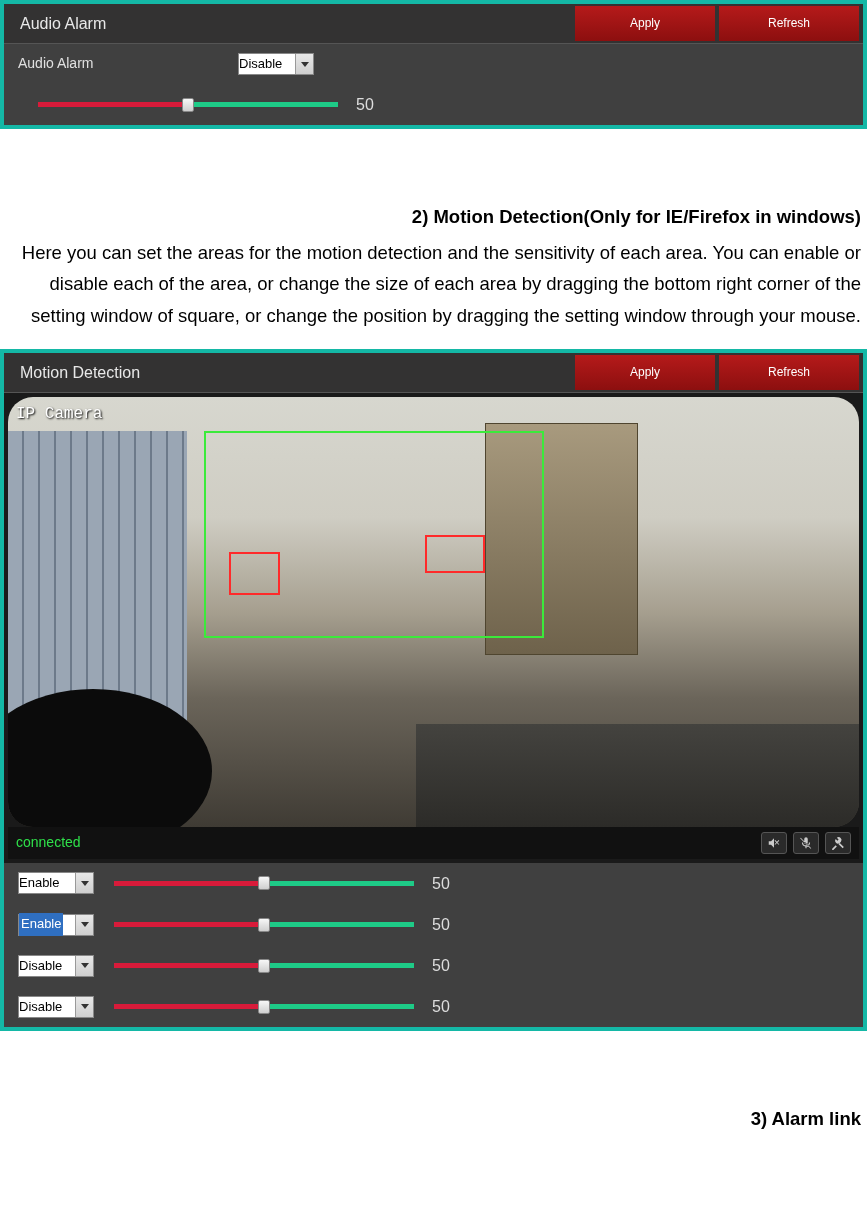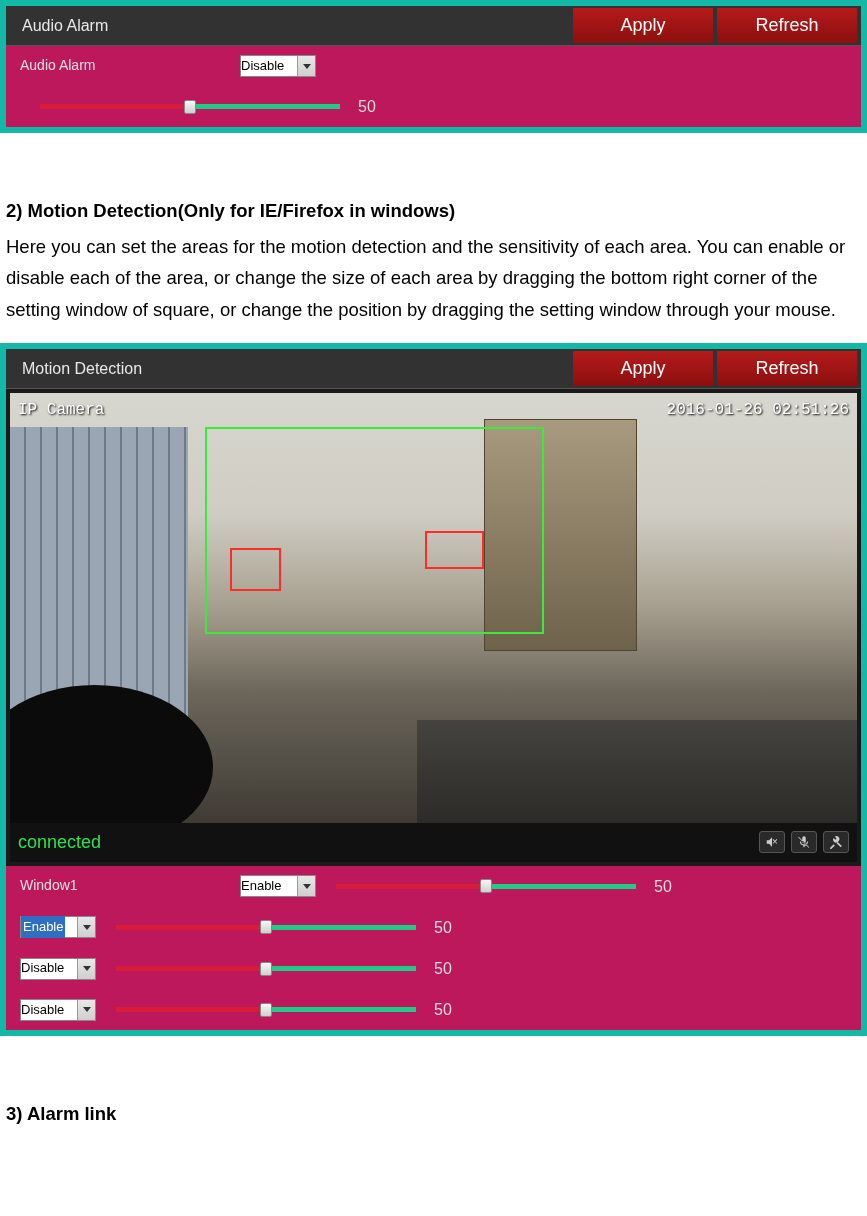--- a/index.html
+++ b/index.html
@@ -4,30 +4,30 @@
 <style>
   * { box-sizing: border-box; margin: 0; padding: 0; }
   body {
     font-family: Arial, Helvetica, sans-serif;
     background: #fff;
     color: #000;
     width: 867px;
     font-size: 18.5px;
     line-height: 1.7;
   }
-  .doc-text { padding: 0 6px; }
+  .doc-text { padding: 0 6px; text-align: right; }
   .section-heading { font-weight: bold; margin-top: 38px; margin-bottom: 4px; font-size: 18.5px; }
   .paragraph { margin-bottom: 4px; }
 
   .panel {
-    background: #be185d;
-    border: 6px solid #14b8a6;
+    background: #404040;
+    border: 4px solid #14b8a6;
     color: #ddd;
     font-size: 14px;
-    margin: 0 0 6px 0;
+    margin: 0 0 16px 0;
   }
   .panel-header {
     display: flex;
     align-items: stretch;
     border-bottom: 1px solid #555;
     background: #333232;
     height: 40px;
   }
   .panel-title {
     flex: 1;
@@ -36,21 +36,21 @@
     color: #e8e8e8;
     display: flex;
     align-items: center;
   }
   .btn {
     width: 140px;
     display: flex;
     align-items: center;
     justify-content: center;
     color: #fff;
-    font-size: 18px;
+    font-size: 12px;
     cursor: pointer;
     margin: 2px 4px 2px 0;
   }
   .btn-apply { background: linear-gradient(#b51a1a,#8c0f0f); }
   .btn-refresh { background: linear-gradient(#b51a1a,#8c0f0f); }
 
   .row {
     display: flex;
     align-items: center;
     padding: 7px 14px;
@@ -127,20 +127,21 @@
   .video-wrap {
     background: #1a1a1a;
     padding: 4px;
   }
   .video {
     position: relative;
     width: 100%;
     height: 430px;
     background: linear-gradient(180deg,#d7d7cf 0%, #cfcdc3 28%, #a69f8f 50%, #6b655a 70%, #3f3b34 100%);
     overflow: hidden;
+    border-radius: 25px;
   }
   .overlay-text {
     position: absolute;
     color: #fff;
     font-family: "Courier New", monospace;
     font-size: 16px;
     text-shadow: 1px 1px 2px #000;
   }
   .overlay-tl { top: 4px; left: 8px; }
   .overlay-tr { top: 4px; right: 8px; }
@@ -158,21 +159,21 @@
   .desk { position:absolute; left:48%; bottom:0; width:52%; height:24%; background:linear-gradient(#44433f,#2c2b28); }
   .wheel{ position:absolute; left:-4%; bottom:-6%; width:28%; height:38%; background:#0b0b0b; border-radius:50%; }
 
   .statusbar {
     background: #111;
     color: #2fe04a;
     display: flex;
     align-items: center;
     justify-content: space-between;
     padding: 4px 8px;
-    font-size: 18px;
+    font-size: 14px;
   }
   .status-icons { display: flex; gap: 6px; }
   .sicon {
     width: 26px; height: 22px;
     background: #2a2a2a;
     border: 1px solid #555;
     border-radius: 3px;
     display:flex; align-items:center; justify-content:center;
     color:#ccc; font-size:13px;
   }
@@ -222,21 +223,20 @@
     <div class="btn btn-refresh">Refresh</div>
   </div>
 
   <div class="video-wrap">
     <div class="video">
       <div class="bldg"></div>
       <div class="door"></div>
       <div class="desk"></div>
       <div class="wheel"></div>
       <div class="overlay-text overlay-tl">IP Camera</div>
-      <div class="overlay-text overlay-tr">2016-01-26 02:51:26</div>
       <div class="zone zone-green"></div>
       <div class="zone zone-red1"></div>
       <div class="zone zone-red2"></div>
     </div>
     <div class="statusbar">
       <span>connected</span>
       <div class="status-icons">
         <div class="sicon">
           <svg viewBox="0 0 24 24">
               <path d="M3 9v6h4l5 5V4L7 9H3zm14 3l3 3 1-1-3-3 3-3-1-1-3 3-3-3-1 1 3 3-3 3 1 1 3-3z"></path>
@@ -250,21 +250,20 @@
         <div class="sicon">
           <svg viewBox="0 0 24 24">
               <path d="M22 19l-7-7 2-2a5 5 0 00-7-7l3 3-2 2-3-3a5 5 0 007 7l-2 2 7 7 2-2zM2 22l6-6 2 2-6 6H2v-2z"></path>
             </svg>
         </div>
       </div>
     </div>
   </div>
 
   <div class="row">
-    <div class="row-label">Window1</div>
     <div class="select">
       <span class="select-text">Enable</span>
       <span class="select-arrow"></span>
     </div>
     <div class="slider">
       <div class="track-left"></div>
       <div class="track-right"></div>
       <div class="thumb"></div>
     </div>
     <div class="slider-value">50</div>

